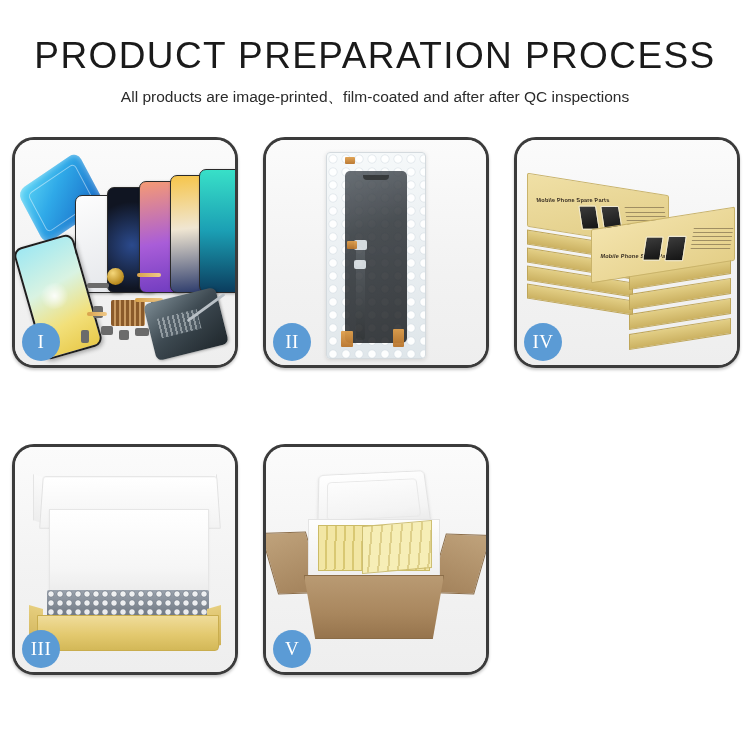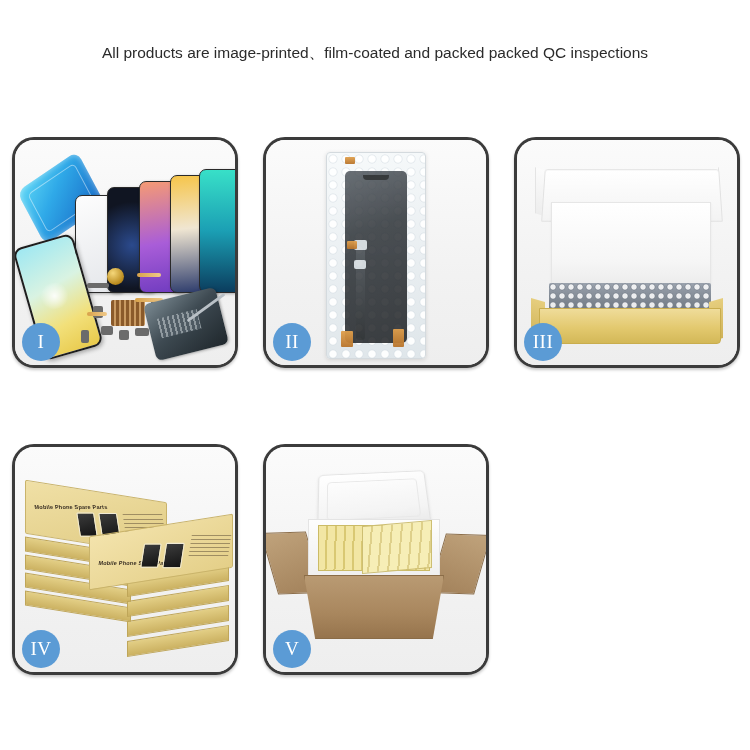--- a/index.html
+++ b/index.html
@@ -405,21 +405,22 @@
     position:absolute; left:48px;
     width:14px; height:13px;
     background: #9a7c54;
     opacity:.9;
   }
 </style>
 </head>
 <body>
 
 <div class="header">
-  <div class="subtitle">All products are image-printed、film-coated and packed packed QC inspections</div>
+  <div class="title">PRODUCT PREPARATION PROCESS</div>
+  <div class="subtitle">All products are image-printed、film-coated and after after QC inspections</div>
 </div>
 
 <div class="grid">
 
   <div class="panel">
     <div class="panel-stage">
       <div class="p1-film"></div>
 
       <div class="p1-fan">
         <div class="p1-ph p1-ph1"></div>
@@ -467,63 +468,63 @@
         <div class="p2-tape" style="left:20px; top:88px; width:10px; height:8px;"></div>
         <div class="p2-tape" style="left:14px; top:178px; width:12px; height:16px;"></div>
         <div class="p2-tape" style="left:66px; top:176px; width:11px; height:18px;"></div>
       </div>
     </div>
     <div class="badge">II</div>
   </div>
 
   <div class="panel">
     <div class="panel-stage">
+      <div class="p4-stack">
+
+        <div class="p4-side" style="left:2px;  top:76px;  width:104px; height:13px; transform: skewY(9deg);"></div>
+        <div class="p4-side" style="left:2px;  top:94px;  width:104px; height:13px; transform: skewY(9deg);"></div>
+        <div class="p4-side" style="left:2px;  top:112px; width:104px; height:13px; transform: skewY(9deg);"></div>
+        <div class="p4-side" style="left:2px;  top:130px; width:104px; height:13px; transform: skewY(9deg);"></div>
+
+        <div class="p4-side" style="left:104px; top:104px; width:100px; height:14px; transform: skewY(-9deg);"></div>
+        <div class="p4-side" style="left:104px; top:124px; width:100px; height:14px; transform: skewY(-9deg);"></div>
+        <div class="p4-side" style="left:104px; top:144px; width:100px; height:14px; transform: skewY(-9deg);"></div>
+        <div class="p4-side" style="left:104px; top:164px; width:100px; height:14px; transform: skewY(-9deg);"></div>
+
+        <div class="p4-box" style="left:2px; top:22px; width:140px; height:52px; background: linear-gradient(160deg,#f0e0a6,#e0cb83); transform: skewY(9deg);">
+          <div class="p4-label" style="left:8px; top:16px; transform: rotate(-9deg);">Mobile Phone Spare Parts</div>
+          <div class="p4-thumb" style="left:52px; top:22px; width:16px; height:22px; transform: rotate(-9deg);"></div>
+          <div class="p4-thumb" style="left:74px; top:19px; width:17px; height:23px; transform: rotate(-9deg);"></div>
+          <div class="p4-lines" style="left:98px; top:14px; transform: rotate(-9deg);"></div>
+        </div>
+
+        <div class="p4-box" style="left:66px; top:56px; width:142px; height:52px; background: linear-gradient(160deg,#f3e3ac,#e4cf88); transform: skewY(-9deg);">
+          <div class="p4-label" style="left:8px; top:30px; transform: rotate(9deg);">Mobile Phone Spare Parts</div>
+          <div class="p4-thumb" style="left:52px; top:16px; width:16px; height:22px; transform: rotate(9deg);"></div>
+          <div class="p4-thumb" style="left:74px; top:19px; width:17px; height:23px; transform: rotate(9deg);"></div>
+          <div class="p4-lines" style="left:100px; top:16px; transform: rotate(9deg);"></div>
+        </div>
+
+      </div>
+    </div>
+    <div class="badge">IV</div>
+  </div>
+
+  <div class="panel">
+    <div class="panel-stage">
       <div class="p3-lidL"></div>
       <div class="p3-lidR"></div>
       <div class="p3-lidback"></div>
       <div class="p3-foam"></div>
       <div class="p3-bubble"></div>
       <div class="p3-flapL"></div>
       <div class="p3-flapR"></div>
       <div class="p3-boxfront"></div>
     </div>
     <div class="badge">III</div>
-  </div>
-
-  <div class="panel">
-    <div class="panel-stage">
-      <div class="p4-stack">
-
-        <div class="p4-side" style="left:2px;  top:76px;  width:104px; height:13px; transform: skewY(9deg);"></div>
-        <div class="p4-side" style="left:2px;  top:94px;  width:104px; height:13px; transform: skewY(9deg);"></div>
-        <div class="p4-side" style="left:2px;  top:112px; width:104px; height:13px; transform: skewY(9deg);"></div>
-        <div class="p4-side" style="left:2px;  top:130px; width:104px; height:13px; transform: skewY(9deg);"></div>
-
-        <div class="p4-side" style="left:104px; top:104px; width:100px; height:14px; transform: skewY(-9deg);"></div>
-        <div class="p4-side" style="left:104px; top:124px; width:100px; height:14px; transform: skewY(-9deg);"></div>
-        <div class="p4-side" style="left:104px; top:144px; width:100px; height:14px; transform: skewY(-9deg);"></div>
-        <div class="p4-side" style="left:104px; top:164px; width:100px; height:14px; transform: skewY(-9deg);"></div>
-
-        <div class="p4-box" style="left:2px; top:22px; width:140px; height:52px; background: linear-gradient(160deg,#f0e0a6,#e0cb83); transform: skewY(9deg);">
-          <div class="p4-label" style="left:8px; top:16px; transform: rotate(-9deg);">Mobile Phone Spare Parts</div>
-          <div class="p4-thumb" style="left:52px; top:22px; width:16px; height:22px; transform: rotate(-9deg);"></div>
-          <div class="p4-thumb" style="left:74px; top:19px; width:17px; height:23px; transform: rotate(-9deg);"></div>
-          <div class="p4-lines" style="left:98px; top:14px; transform: rotate(-9deg);"></div>
-        </div>
-
-        <div class="p4-box" style="left:66px; top:56px; width:142px; height:52px; background: linear-gradient(160deg,#f3e3ac,#e4cf88); transform: skewY(-9deg);">
-          <div class="p4-label" style="left:8px; top:30px; transform: rotate(9deg);">Mobile Phone Spare Parts</div>
-          <div class="p4-thumb" style="left:52px; top:16px; width:16px; height:22px; transform: rotate(9deg);"></div>
-          <div class="p4-thumb" style="left:74px; top:19px; width:17px; height:23px; transform: rotate(9deg);"></div>
-          <div class="p4-lines" style="left:100px; top:16px; transform: rotate(9deg);"></div>
-        </div>
-
-      </div>
-    </div>
-    <div class="badge">IV</div>
   </div>
 
   <div class="panel">
     <div class="panel-stage">
       <div class="p5-lid"></div>
       <div class="p5-flapL"></div>
       <div class="p5-flapR"></div>
       <div class="p5-foamwall"></div>
       <div class="p5-yellow"></div>
       <div class="p5-yellow2"></div>

